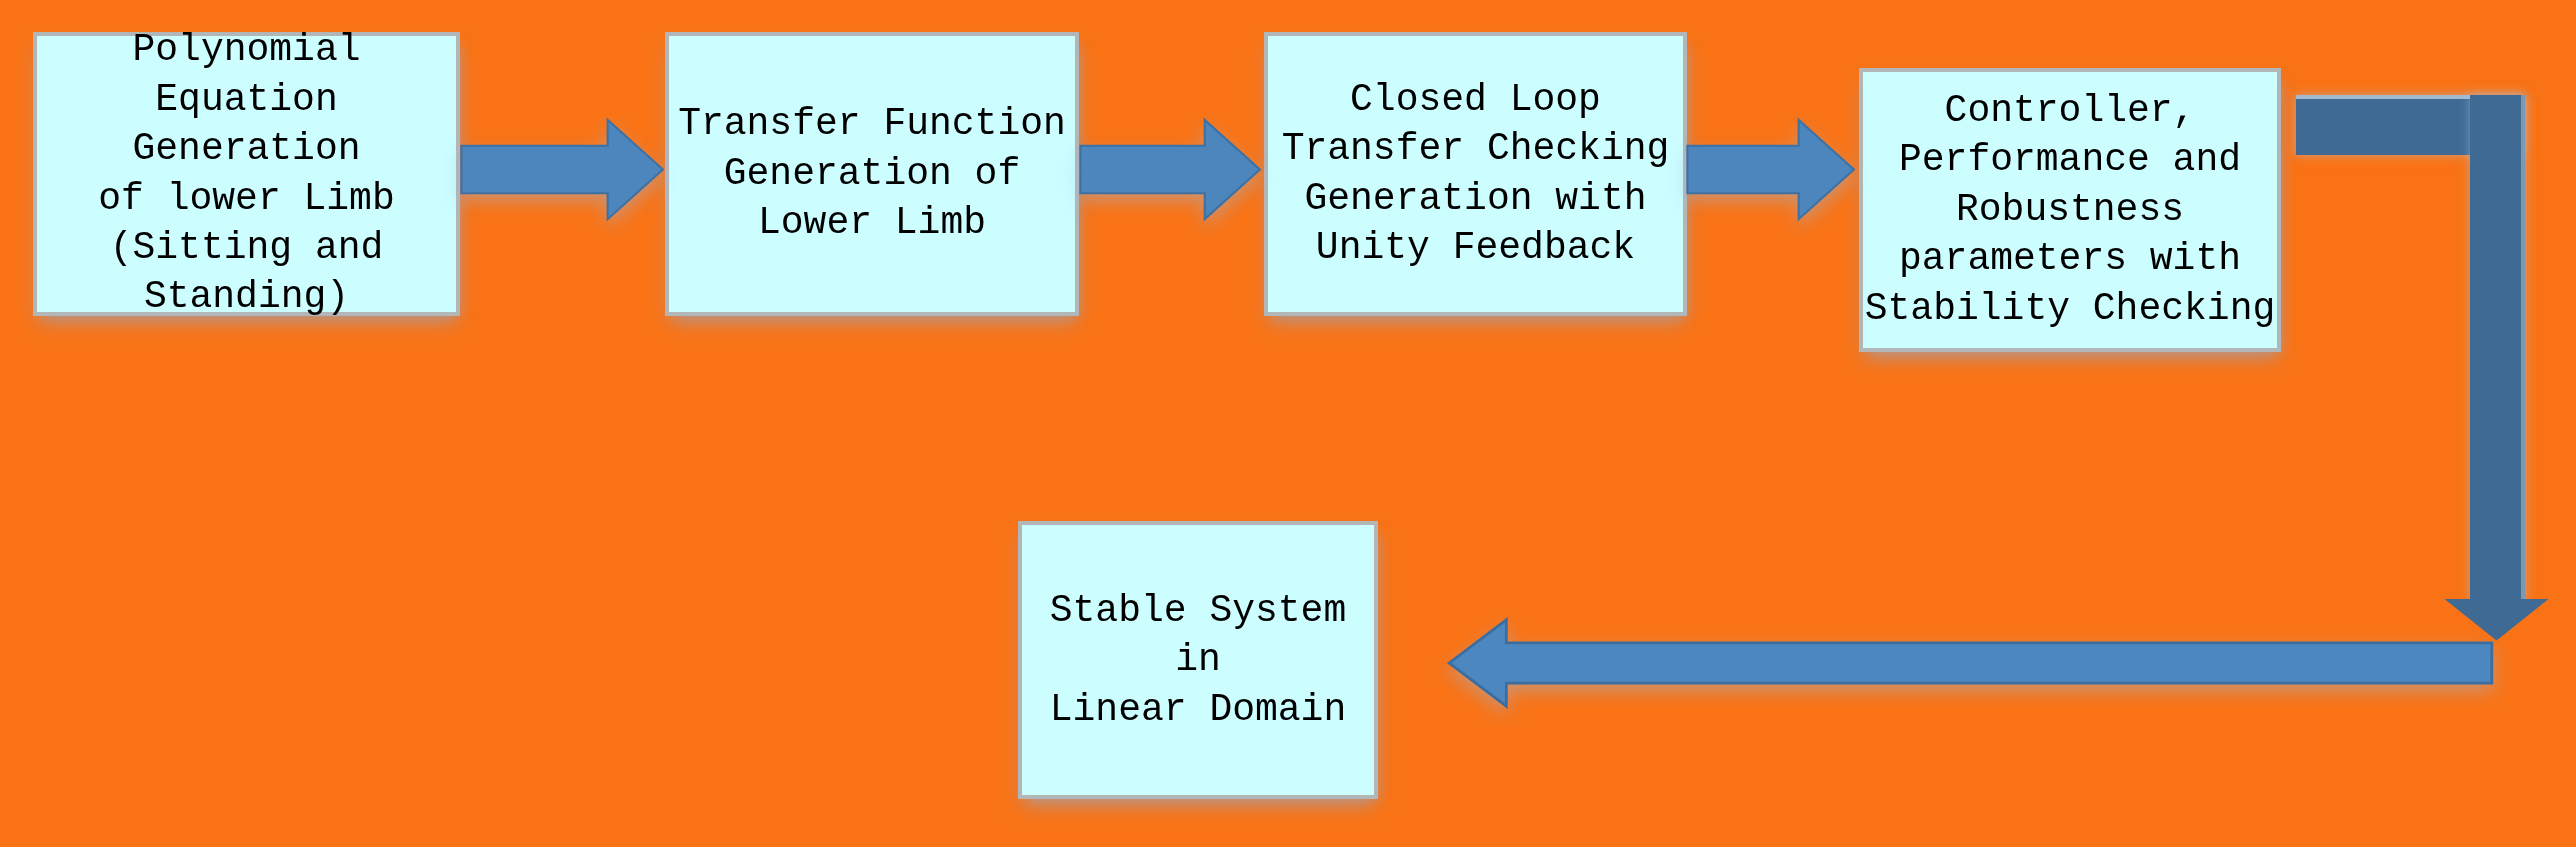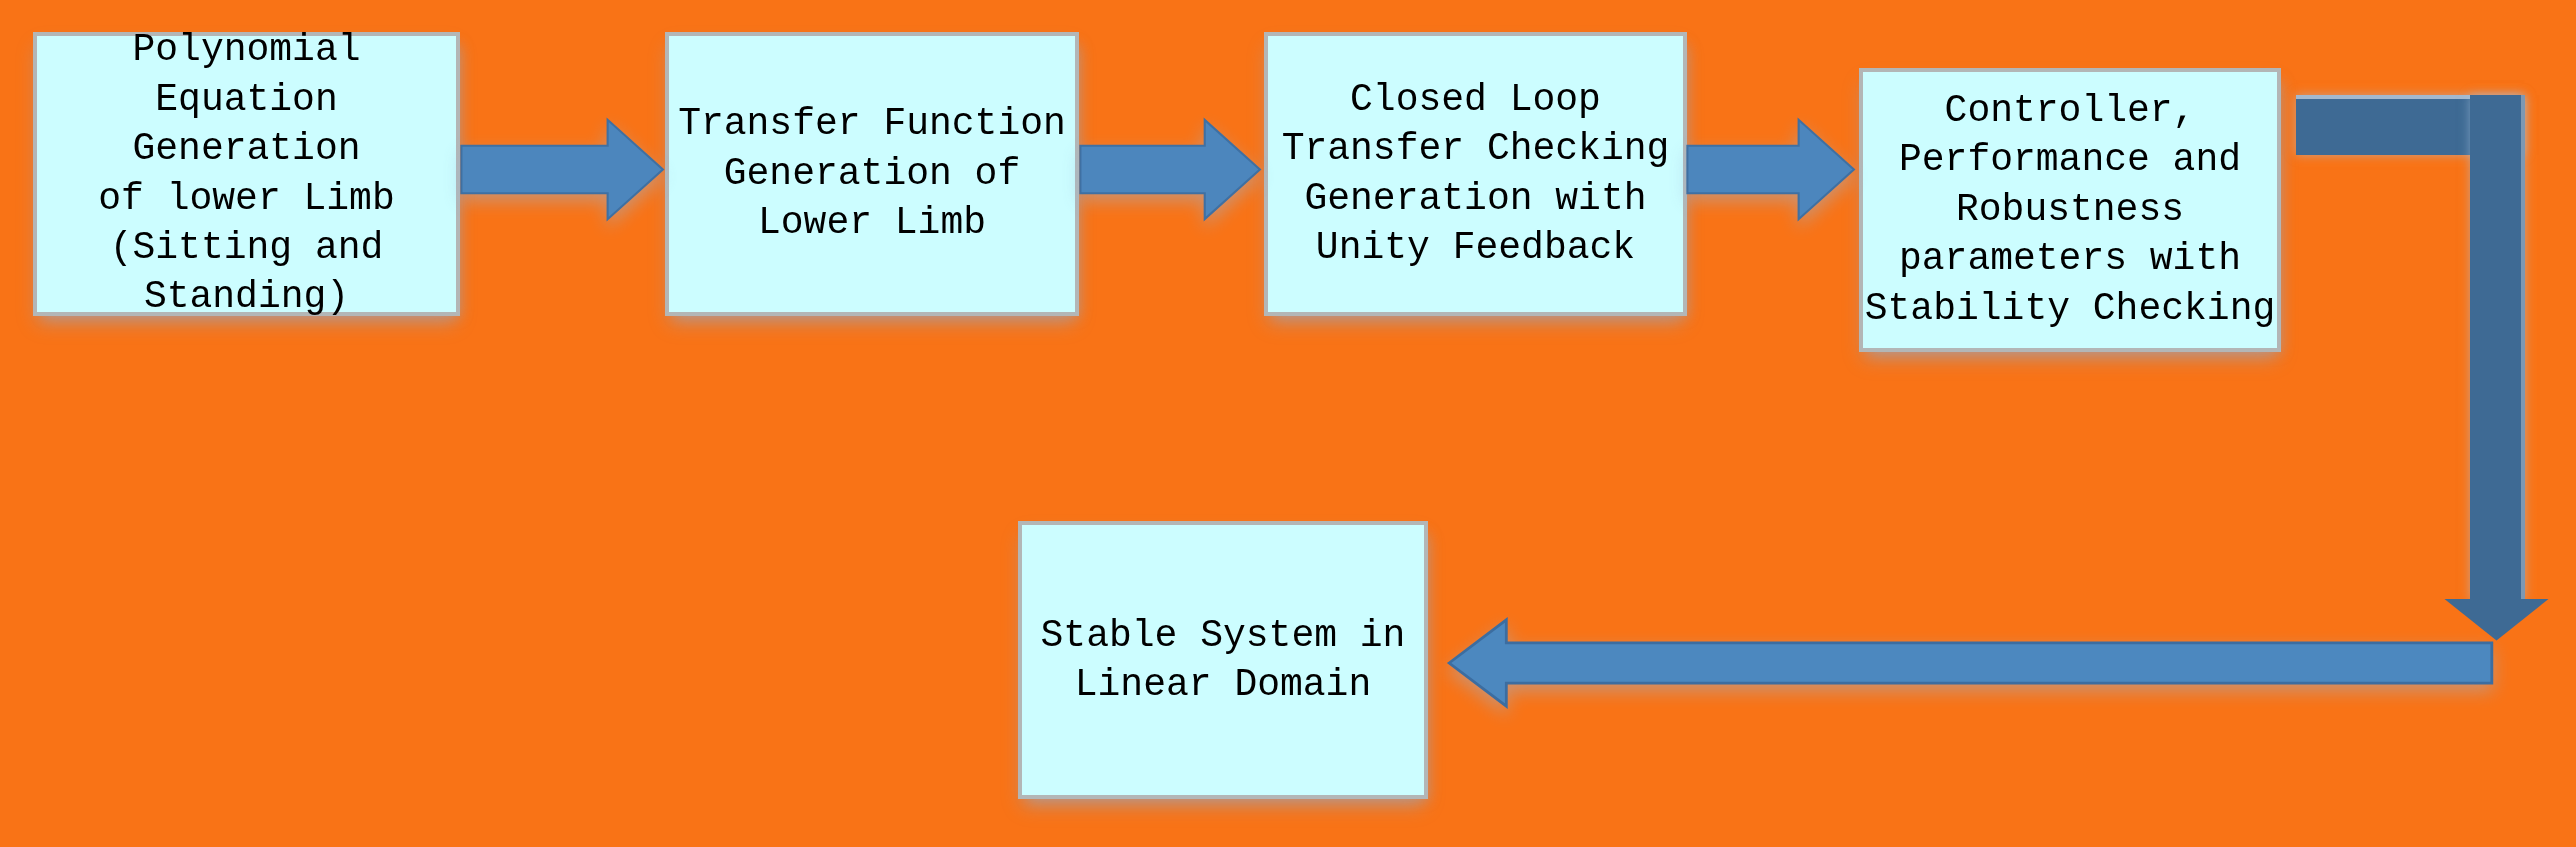--- a/index.html
+++ b/index.html
@@ -56,21 +56,21 @@
 Transfer Checking
 Generation with
 Unity Feedback</div>
 
   <div class="flow-box" style="left:1859px;top:31.5px;width:422px;height:284px;margin-top:36px;">Controller,
 Performance and
 Robustness
 parameters with
 Stability Checking</div>
 
-  <div class="flow-box" style="left:1018px;top:521px;width:410px;height:278px;">Stable System in
+  <div class="flow-box" style="left:1018px;top:521px;width:360px;height:278px;">Stable System in
 Linear Domain</div>
 
   <svg class="arrow-svg" style="left:460px;top:117px;" width="205" height="105" viewBox="0 0 293 150" aria-hidden="true">
     <polygon class="right-arrow-poly" points="2,41 211,41 211,4 290,75 211,146 211,109 2,109"></polygon>
   </svg>
 
   <svg class="arrow-svg" style="left:1079px;top:117px;" width="183" height="105" viewBox="0 0 262 150" aria-hidden="true">
     <polygon class="right-arrow-poly" points="2,41 180,41 180,4 259,75 180,146 180,109 2,109"></polygon>
   </svg>
 

